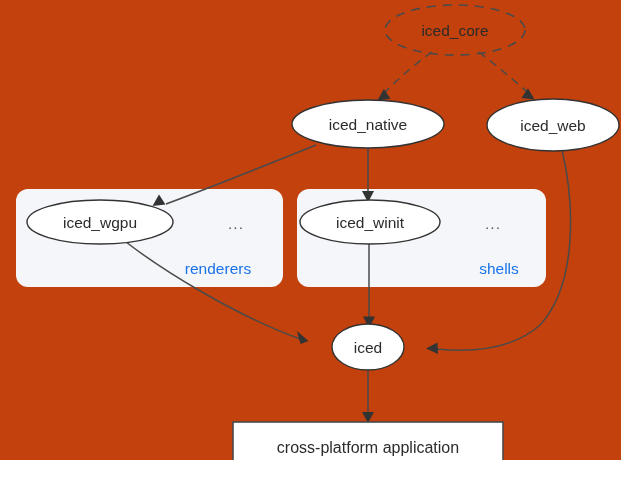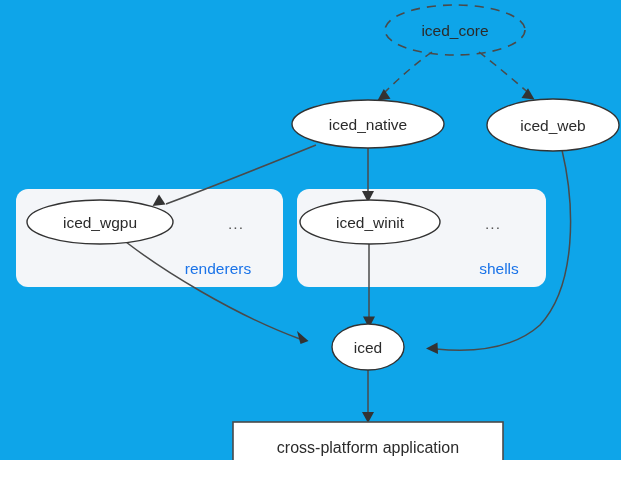--- a/index.html
+++ b/index.html
@@ -4,21 +4,21 @@
 <style>
   html, body {
     margin: 0;
     padding: 0;
     background: #ffffff;
   }
   #canvas {
     position: relative;
     width: 621px;
     height: 460px;
-    background: #0ea5e9;
+    background: #c2410c;
     overflow: hidden;
     font-family: "Liberation Sans", sans-serif;
   }
   svg.layer {
     position: absolute;
     top: 0;
     left: 0;
     width: 621px;
     height: 483px;
   }

